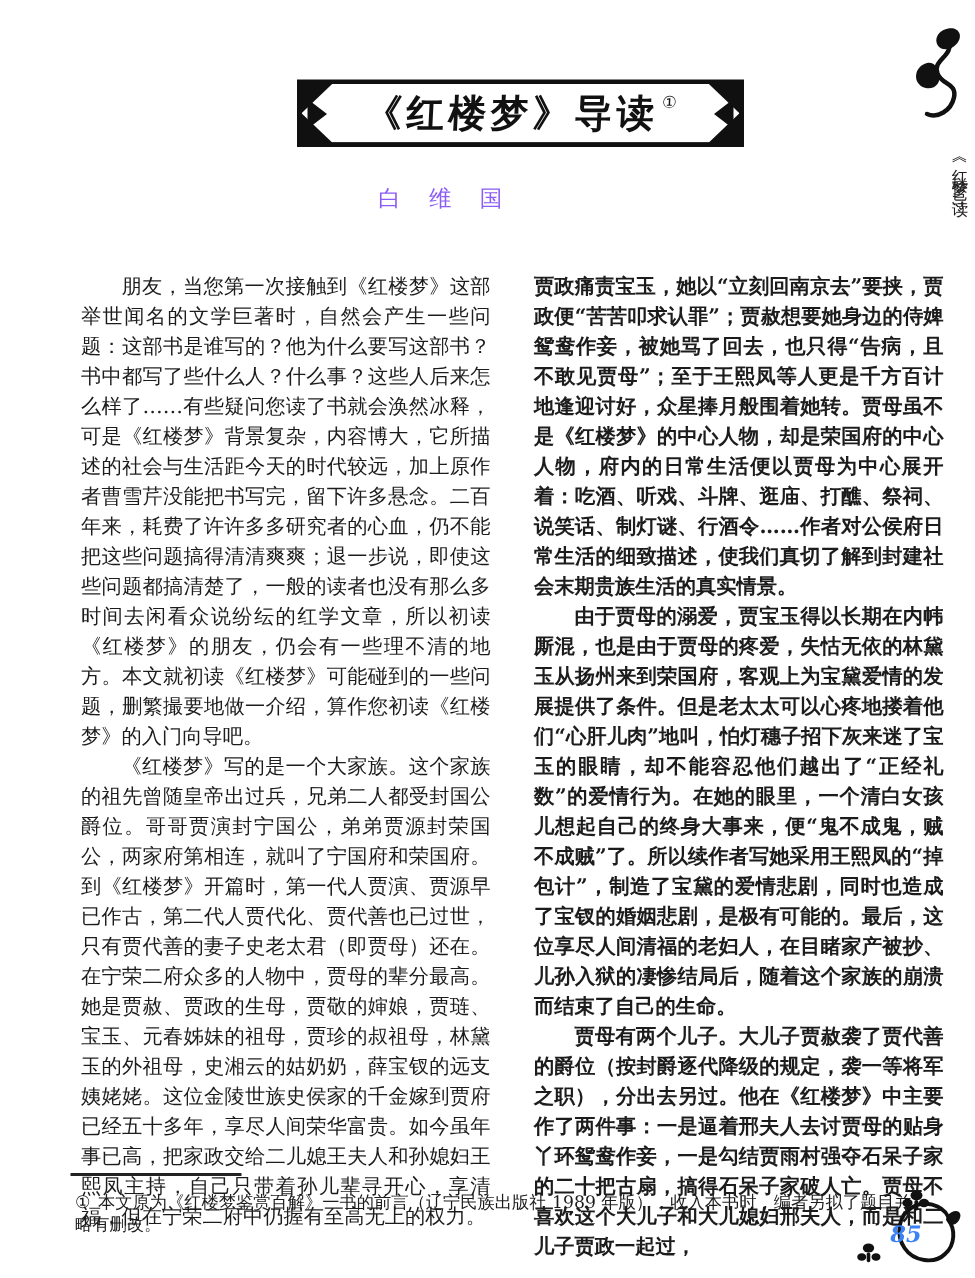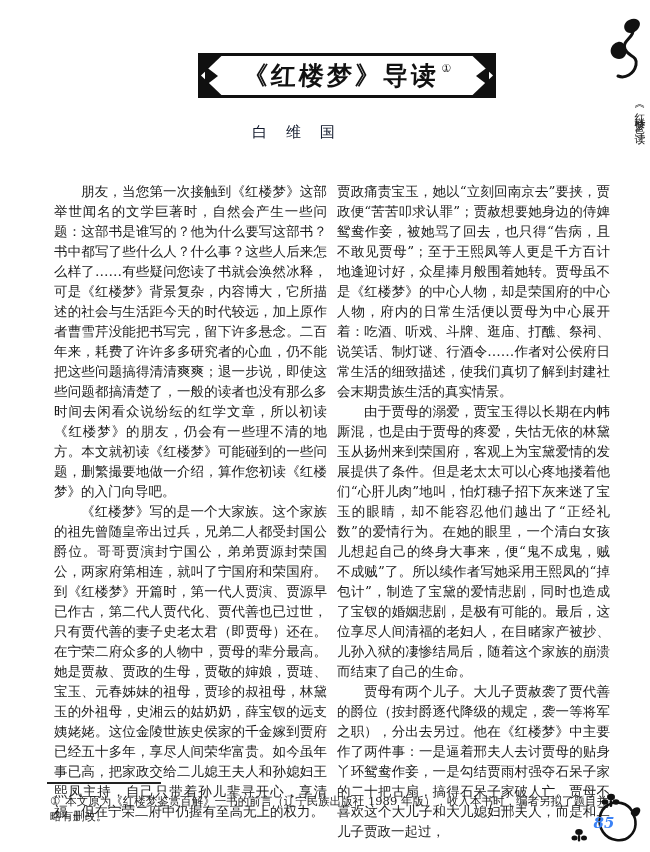--- a/index.html
+++ b/index.html
@@ -33,31 +33,31 @@
   .banner-text{
     position:absolute;inset:0;display:flex;align-items:center;justify-content:center;
     font-size:25px;font-weight:bold;letter-spacing:3px;color:#111;
     transform:skewX(-3deg);
   }
   .banner-text sup{font-size:11px;font-weight:normal;margin-left:2px;transform:translateY(-7px);letter-spacing:0;}
 
   
   .author{
     position:absolute;left:0;top:123px;width:594px;text-align:center;
-    font-size:15px;letter-spacing:7px;color:#0f172a;
+    font-size:15px;letter-spacing:7px;color:#8b5cf6;
   }
 
   
   .col{
     position:absolute;top:181px;width:273px;
     font-size:13.5px;line-height:20px;text-align:justify;
     text-justify:inter-ideograph;color:#1c1c1c;
   }
   .col-left{left:54px;}
-  .col-right{left:337px;}
+  .col-right{left:356px;font-weight:bold;}
   .col p{margin:0;text-indent:2em;}
   .col p.no-indent{text-indent:0;}
 
   
   .fn-rule{position:absolute;left:47px;top:782px;width:114px;border-top:2px solid #222;height:0;}
   .footnote{
     position:absolute;left:50px;top:794px;width:568px;
     font-size:11.5px;line-height:15px;color:#1c1c1c;
   }
   .footnote .fn-marker{margin-right:5px;}

